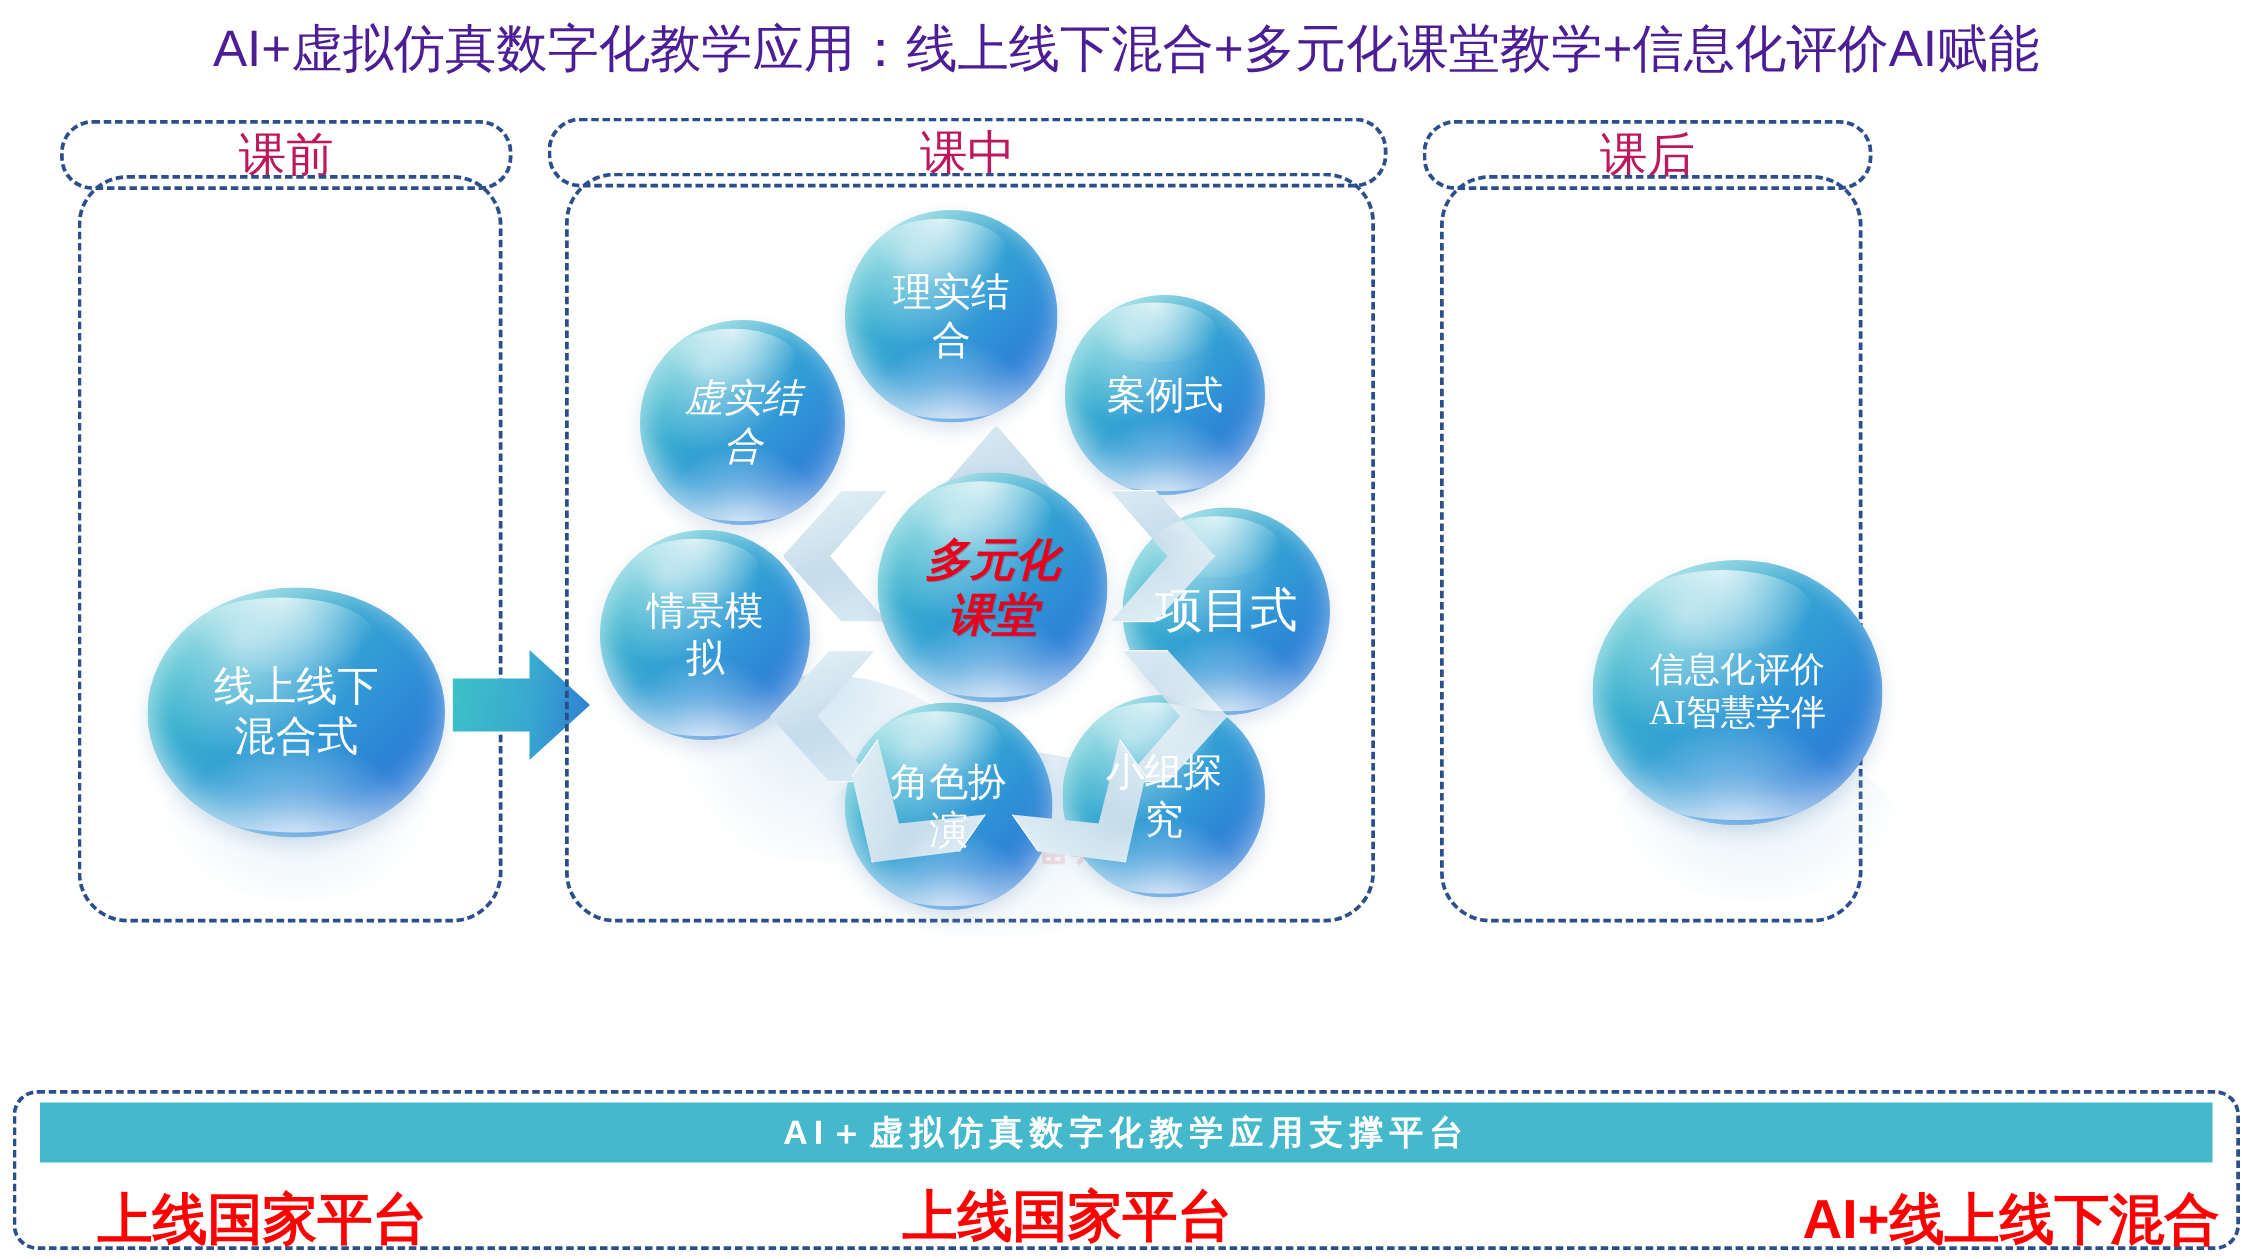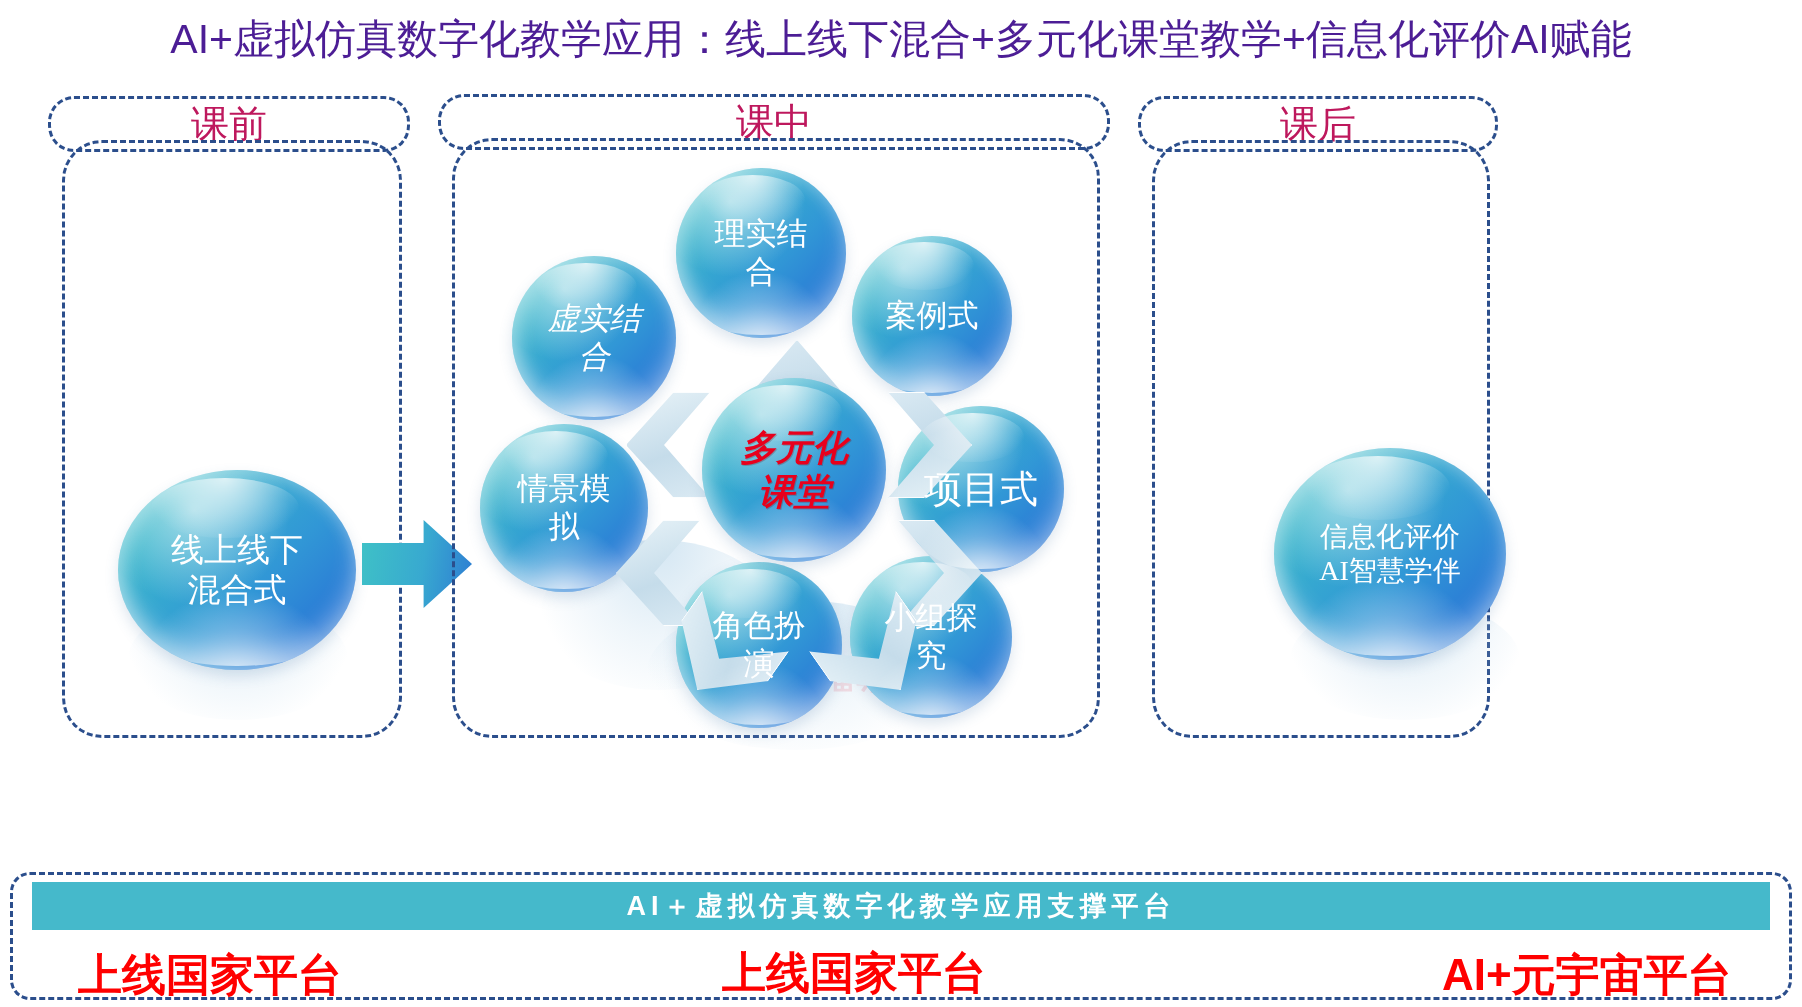--- a/index.html
+++ b/index.html
@@ -280,13 +280,13 @@
 <div class="sphere" id="sphere-post" style="left:1274px; top:448px; width:232px; height:212px; font-size:28px;">
   <span class="label"><span>信息化评价</span><br><span>AI智慧学伴</span></span>
 </div>
 
 <div id="bottom-box"></div>
 <div id="platform-bar">
   <span>AI＋虚拟仿真数字化教学应用支撑平台</span>
 </div>
 <div class="plat-label" id="plat-left">上线国家平台</div>
 <div class="plat-label" id="plat-mid">上线国家平台</div>
-<div class="plat-label" id="plat-right">AI+元宇宙平台</div>
+<div class="plat-label" id="plat-right">AI+线上线下混合</div>
 
 </body></html>

